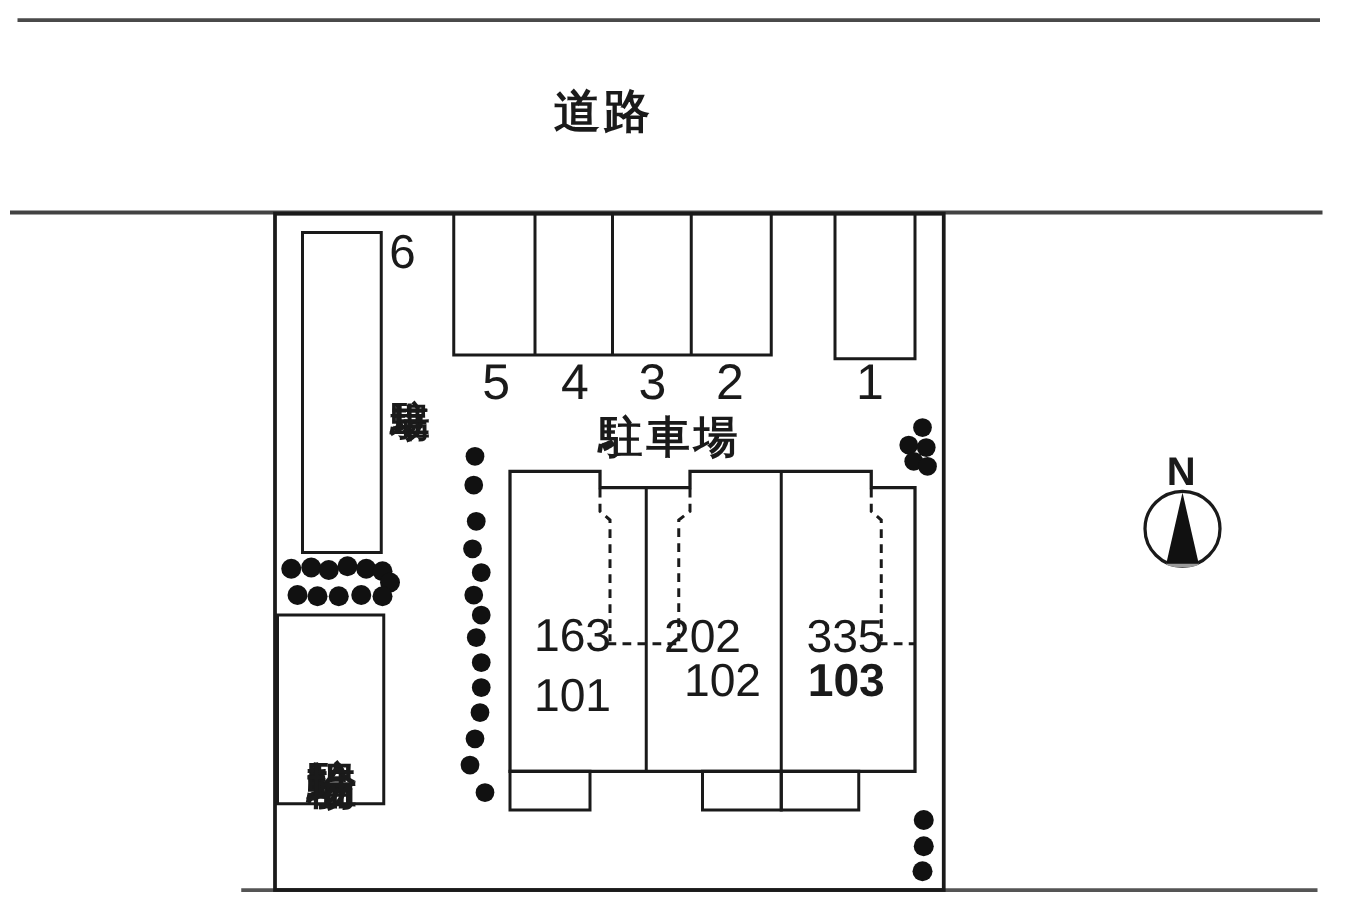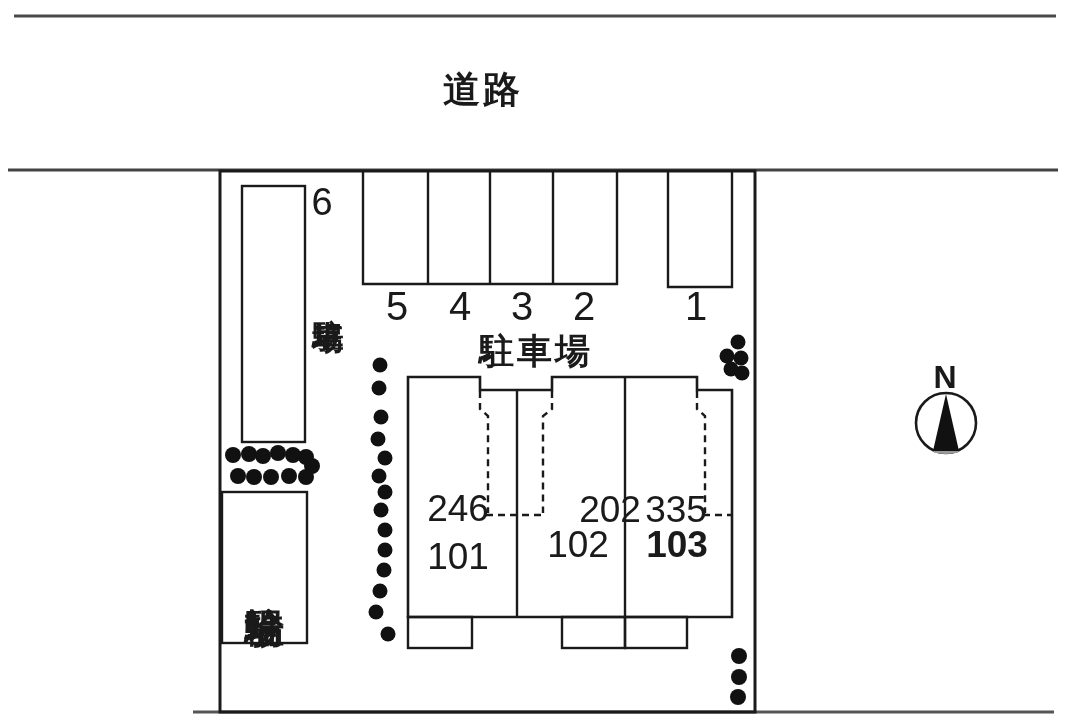--- a/index.html
+++ b/index.html
@@ -120,22 +120,22 @@
   <div class="t space-num" style="left:397px;top:306px;">5</div>
   <div class="t space-num" style="left:460px;top:306px;">4</div>
   <div class="t space-num" style="left:522px;top:306px;">3</div>
   <div class="t space-num" style="left:584px;top:306px;">2</div>
   <div class="t space-num" style="left:696px;top:306px;">1</div>
 
   <div class="t area-label-h" style="left:536px;top:350px;">駐車場</div>
 
   <div class="t v bike-label-v" style="left:265px;top:578px;">駐輪場</div>
 
-  <div class="t unit-num" style="left:458px;top:508px;">246</div>
+  <div class="t unit-num" style="left:458px;top:508px;">163</div>
   <div class="t unit-num" style="left:458px;top:544px;margin-top:12px;">101</div>
-  <div class="t unit-num" style="left:610px;top:509px;">202</div>
+  <div class="t unit-num" style="left:562px;top:509px;">202</div>
   <div class="t unit-num" style="left:578px;top:544px;">102</div>
   <div class="t unit-num" style="left:676px;top:509px;">335</div>
   <div class="t unit-num" style="left:677px;top:544px;font-weight:bold;">103</div>
 
   <div class="t north-label" style="left:945px;top:377px;">N</div>
 
 </div>
 
 </body></html>

